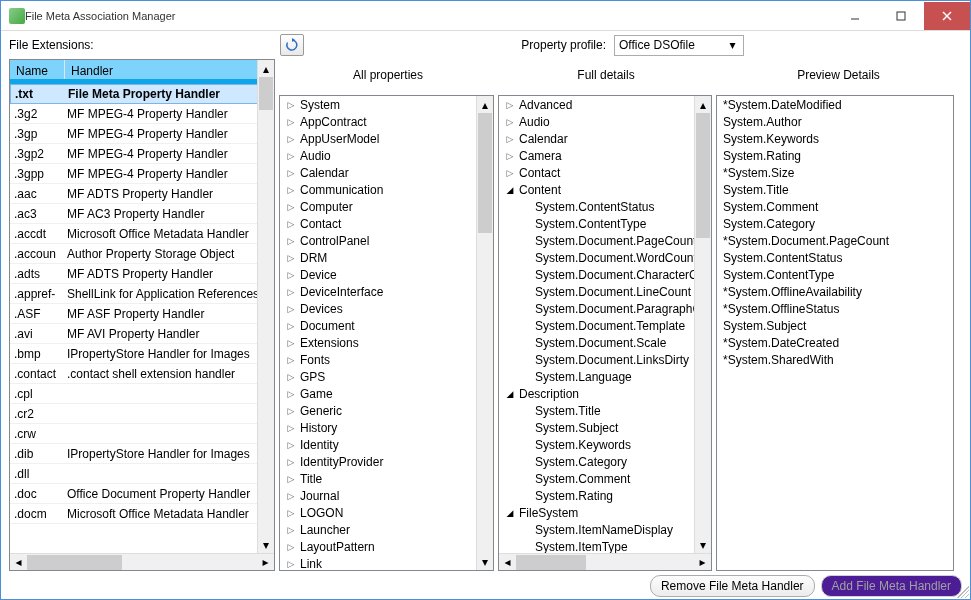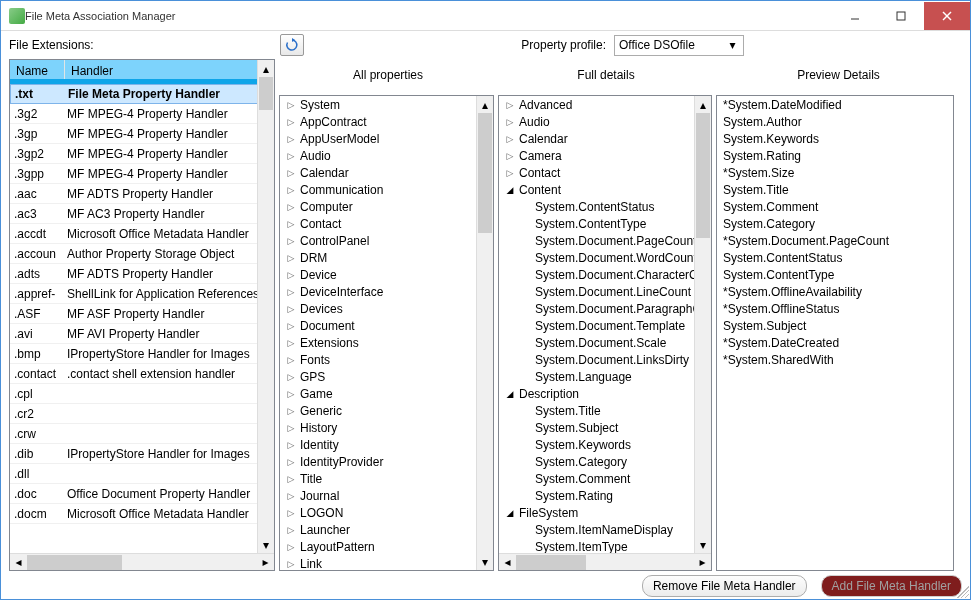--- a/index.html
+++ b/index.html
@@ -50,21 +50,21 @@
   
   .scrollbar-v { position: absolute; right: 0; top: 0; bottom: 0; width: 17px; background: #f0f0f0; border-left: 1px solid #ddd; }
   .scrollbar-v .btn { height: 17px; background: #f0f0f0; display:flex;align-items:center;justify-content:center; }
   .scrollbar-v .thumb { position: absolute; left: 1px; right: 1px; background: #cdcdcd; }
   .scrollbar-h { height: 17px; background: #f0f0f0; border-top: 1px solid #ddd; display: flex; align-items: center; position: relative; }
   .scrollbar-h .btn { width: 17px; height: 100%; display:flex;align-items:center;justify-content:center; }
   .scrollbar-h .thumb { height: 15px; background: #cdcdcd; position:absolute; }
   
   .footer { height: 30px; display: flex; align-items: center; padding: 0 8px; gap: 6px; justify-content: flex-end; }
   .btn2 { border: 1px solid #acacac; padding: 3px 10px; background: linear-gradient(#fdfdfd,#ececec); border-radius: 10px; cursor: pointer; font-size: 12px; }
-  .btn2.disabled { color: #a0a0a0; border-color: #d0d0d0; background: #7f1d1d; cursor: default; margin-left: 8px; }
+  .btn2.disabled { color: #a0a0a0; border-color: #d0d0d0; background: #4c1d95; cursor: default; }
   
   .grip { position:absolute; right:2px; bottom:2px; width:12px; height:12px; background:
     linear-gradient(135deg, transparent 50%, #bbb 50%, #bbb 55%, transparent 55%, transparent 65%, #bbb 65%, #bbb 70%, transparent 70%, transparent 80%, #bbb 80%, #bbb 85%, transparent 85%); }
 </style>
 </head>
 <body>
 
 <div class="titlebar">
   <div class="title-icon"></div>
   <div class="title-text">File Meta Association Manager</div>

